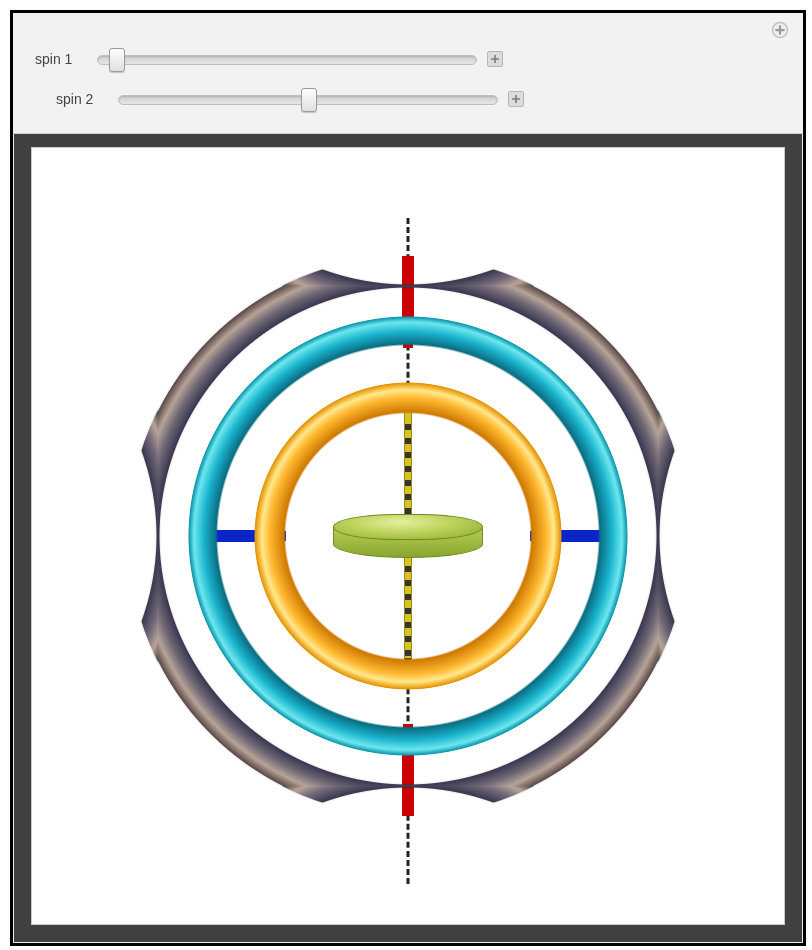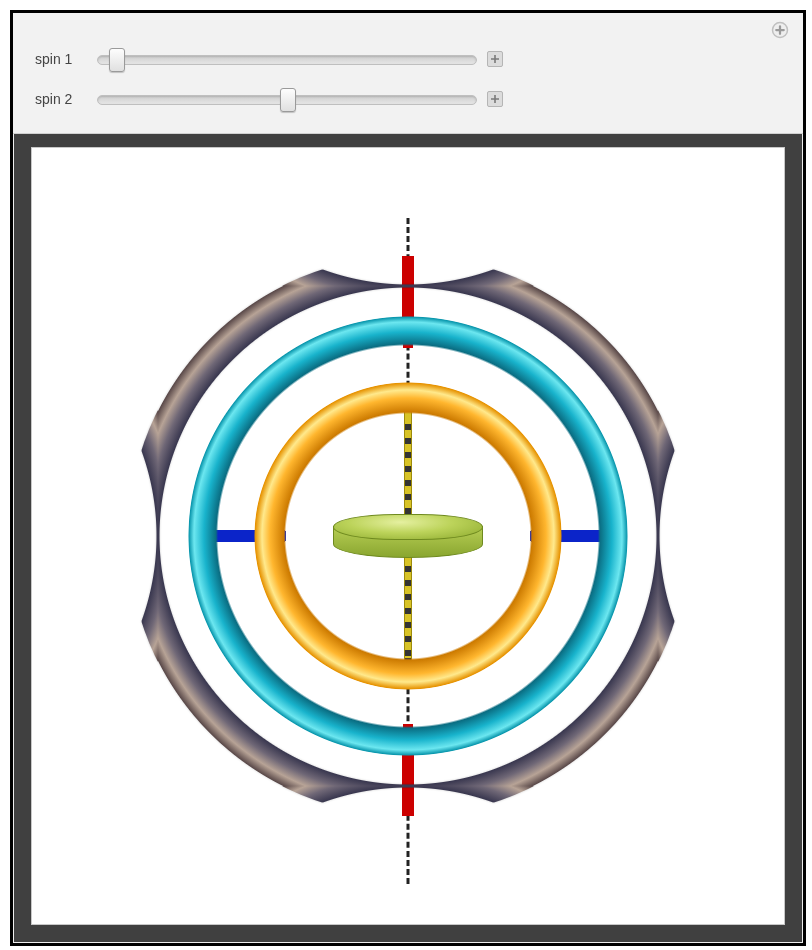--- a/index.html
+++ b/index.html
@@ -40,21 +40,21 @@
   .plus-icon svg { width: 18px; height: 18px; }
   .control-row {
     position: absolute;
     left: 22px;
     right: 22px;
     height: 28px;
     display: flex;
     align-items: center;
   }
   .row1 { top: 32px; }
-  .row2 { top: 72px; }
+  .row2 { top: 72px; margin-left: 21px; }
   .control-label {
     width: 56px;
     text-align: left;
     color: #444;
     font-size: 14px;
     margin-right: 6px;
     user-select: none;
   }
   .slider-wrap {
     position: relative;

